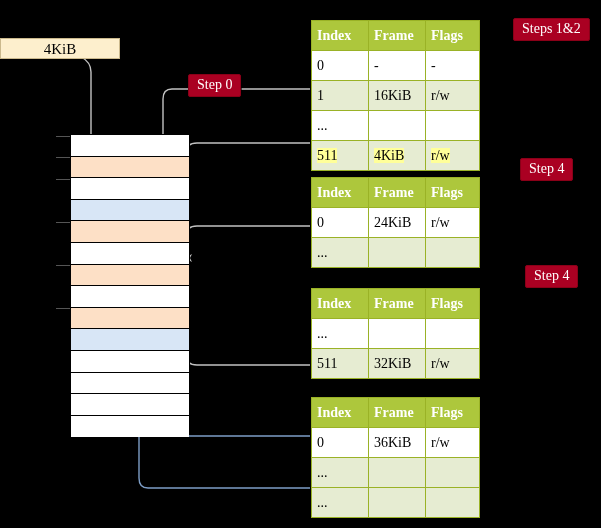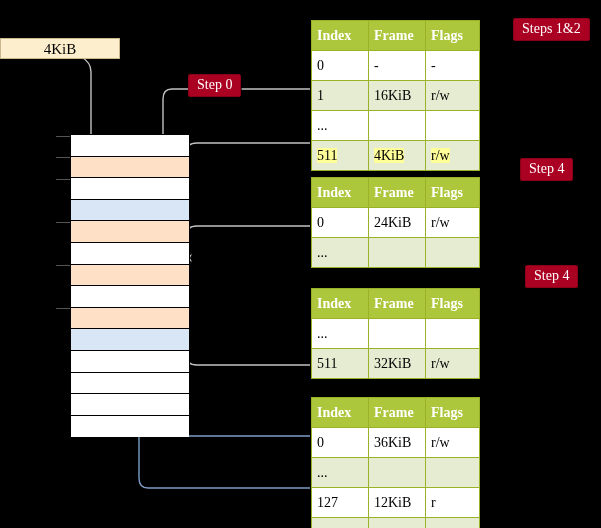--- a/index.html
+++ b/index.html
@@ -302,25 +302,20 @@
         <tr class="plain">
           <td>0</td>
           <td>36KiB</td>
           <td>r/w</td>
         </tr>
         <tr class="shade">
           <td>...</td>
           <td></td>
           <td></td>
         </tr>
-        <tr class="plain">
-          <td>127</td>
-          <td>12KiB</td>
-          <td>r</td>
-        </tr>
         <tr class="shade">
           <td>...</td>
           <td></td>
           <td></td>
         </tr>
       </tbody>
   </table>
 
 </div>
 

